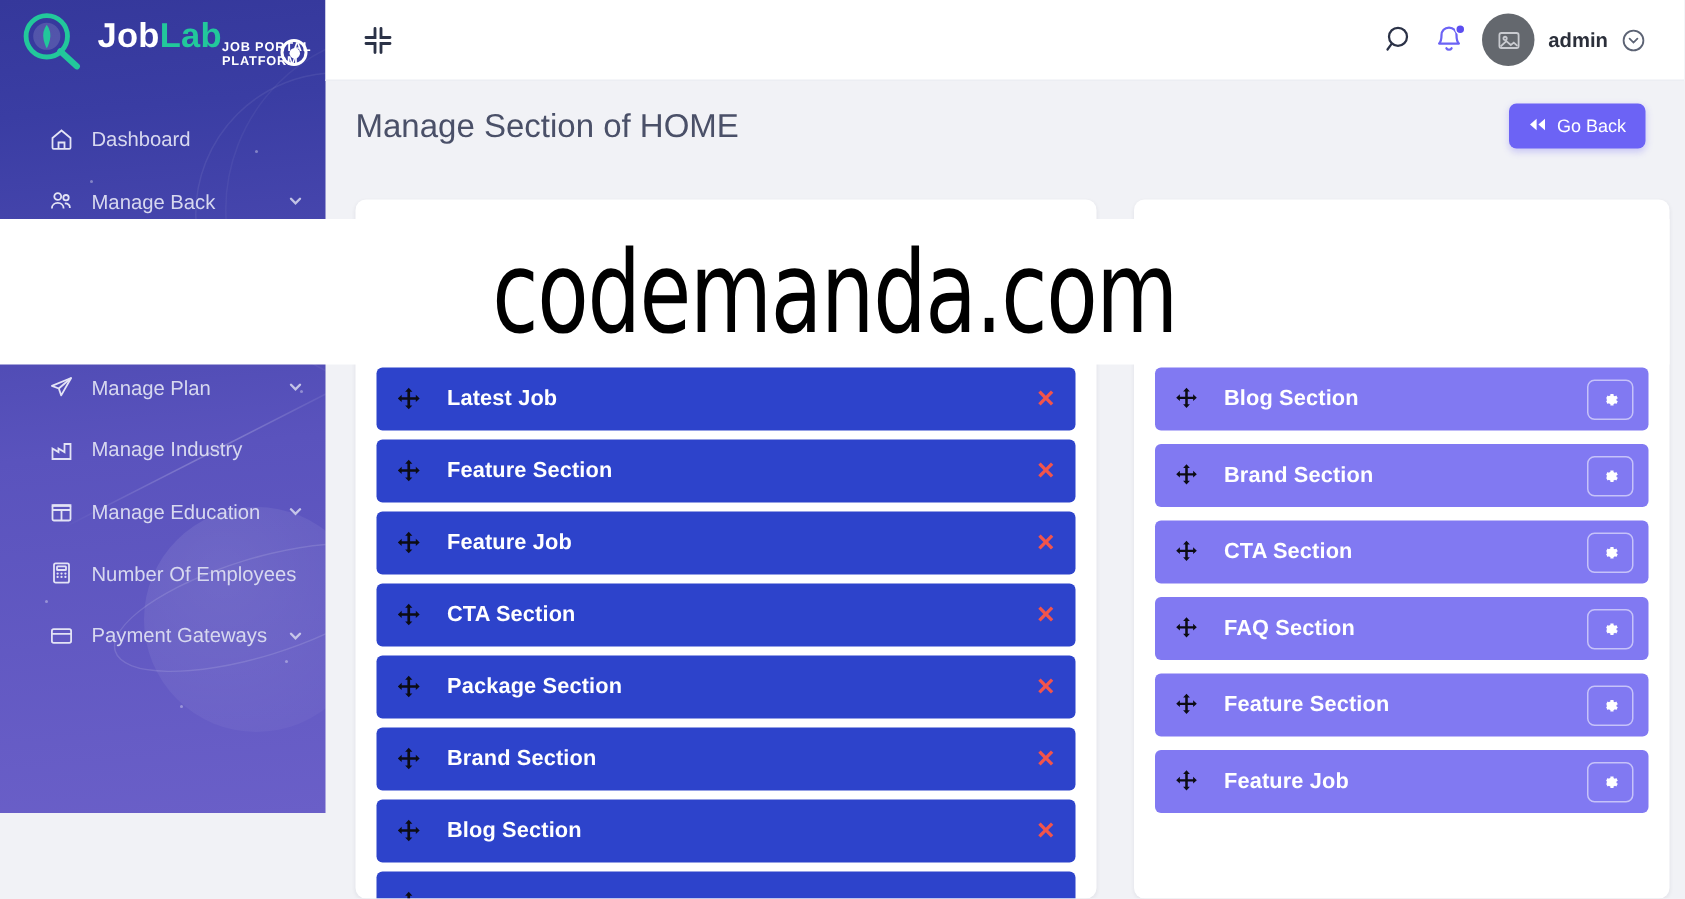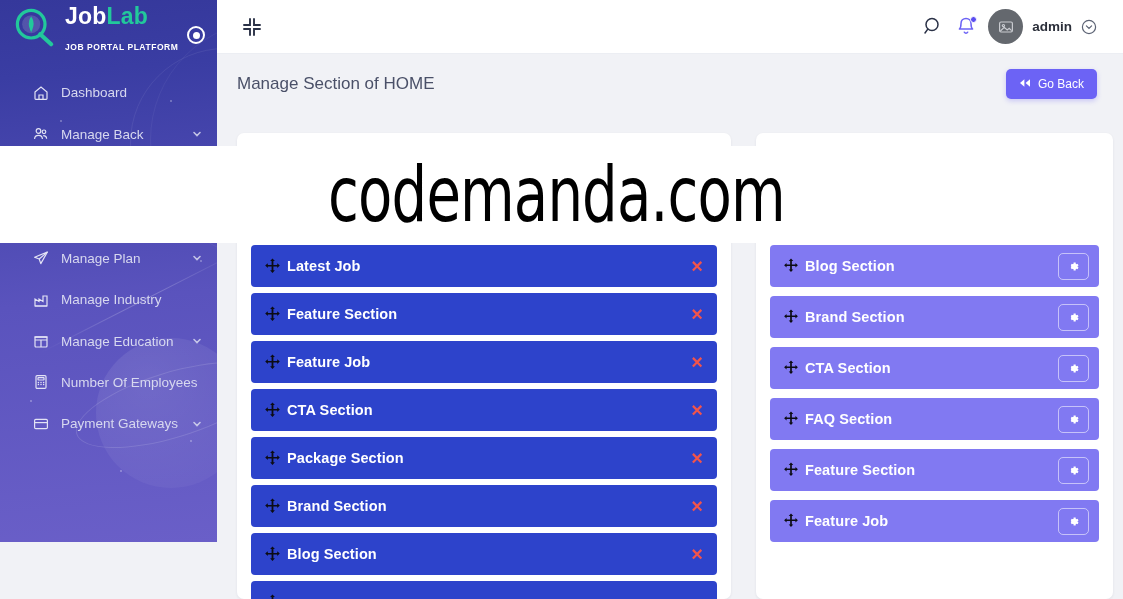--- a/index.html
+++ b/index.html
@@ -36,21 +36,21 @@
     background: linear-gradient(90deg, rgba(255,255,255,0), rgba(255,255,255,.25), rgba(255,255,255,0));
     transform: rotate(-27deg);
   }
   .sb-dot { position: absolute; width: 2px; height: 2px; border-radius: 50%; background: rgba(255,255,255,.35); }
 
   .brand {
     position: relative; z-index: 3;
     height: 56px; display: flex; align-items: center; padding-left: 14px; gap: 9px;
   }
   .brand-logo { width: 42px; height: 40px; flex: none; }
-  .brand-text { display: flex; flex-direction: column; line-height: 1; justify-content: space-between; }
+  .brand-text { display: flex; flex-direction: row; line-height: 1; justify-content: space-between; }
   .brand-name { font-size: 23px; font-weight: 700; letter-spacing: .2px; }
   .brand-name .w { color: #ffffff; }
   .brand-name .g { color: #22c89b; }
   .brand-sub {
     font-size: 8.5px; font-weight: 700; color: #ffffff;
     letter-spacing: .55px; margin-top: 15px;
   }
   .brand-badge {
     position: absolute; right: 12px; top: 26px;
     width: 18px; height: 18px; border-radius: 50%;
@@ -92,21 +92,21 @@
     width: 35px; height: 35px; border-radius: 50%; background: #64686e;
     display: flex; align-items: center; justify-content: center;
   }
   .user-name { font-size: 13.5px; font-weight: 700; color: #2b2f3a; }
 
   
   .page-head {
     position: absolute; left: 217px; top: 54px; width: 906px; height: 60px;
     display: flex; align-items: center; padding: 0 26px 0 20px;
   }
-  .page-title { font-size: 17px; color: #4a5068; font-weight: 400; }
+  .page-title { font-size: 22px; color: #4a5068; font-weight: 400; }
   .goback {
     margin-left: auto; background: #6c63f5; color: #fff;
     font-size: 12px; border-radius: 5px; padding: 8px 13px;
     display: flex; align-items: center; gap: 7px; cursor: pointer;
     box-shadow: 0 2px 5px rgba(108,99,245,.3); border: none;
     font-family: "Liberation Sans", sans-serif;
   }
 
   .card {
     position: absolute; top: 133px; background: #ffffff;
@@ -120,21 +120,21 @@
   .card-head-title { font-size: 15px; color: #3f4454; font-weight: 700; }
 
   .sec-list { display: flex; flex-direction: column; gap: 6px; }
   .sec-item {
     height: 42px; border-radius: 4px; display: flex; align-items: center;
     padding: 0 10px 0 13px; color: #ffffff; cursor: move;
   }
   .sec-item.blue { background: #2d43cb; }
   .sec-item.violet { background: #8179f2; }
   .drag-ico { flex: none; display: flex; align-items: center; color: #0c0c14; }
-  .sec-label { margin-left: 6px; font-size: 14.5px; font-weight: 700; letter-spacing: .1px; }
+  .sec-label { margin-left: 17px; font-size: 14.5px; font-weight: 700; letter-spacing: .1px; }
   .sec-action { margin-left: auto; display: flex; align-items: center; }
   .del-btn {
     background: none; border: none; color: #f2544b; font-size: 20px;
     font-weight: 700; line-height: 1; cursor: pointer; padding: 0 4px;
     font-family: "Liberation Sans", sans-serif;
   }
   .gear-btn {
     width: 31px; height: 27px; border: 1px solid rgba(255,255,255,.55);
     border-radius: 5px; background: transparent; cursor: pointer;
     display: flex; align-items: center; justify-content: center; color: #fff;

